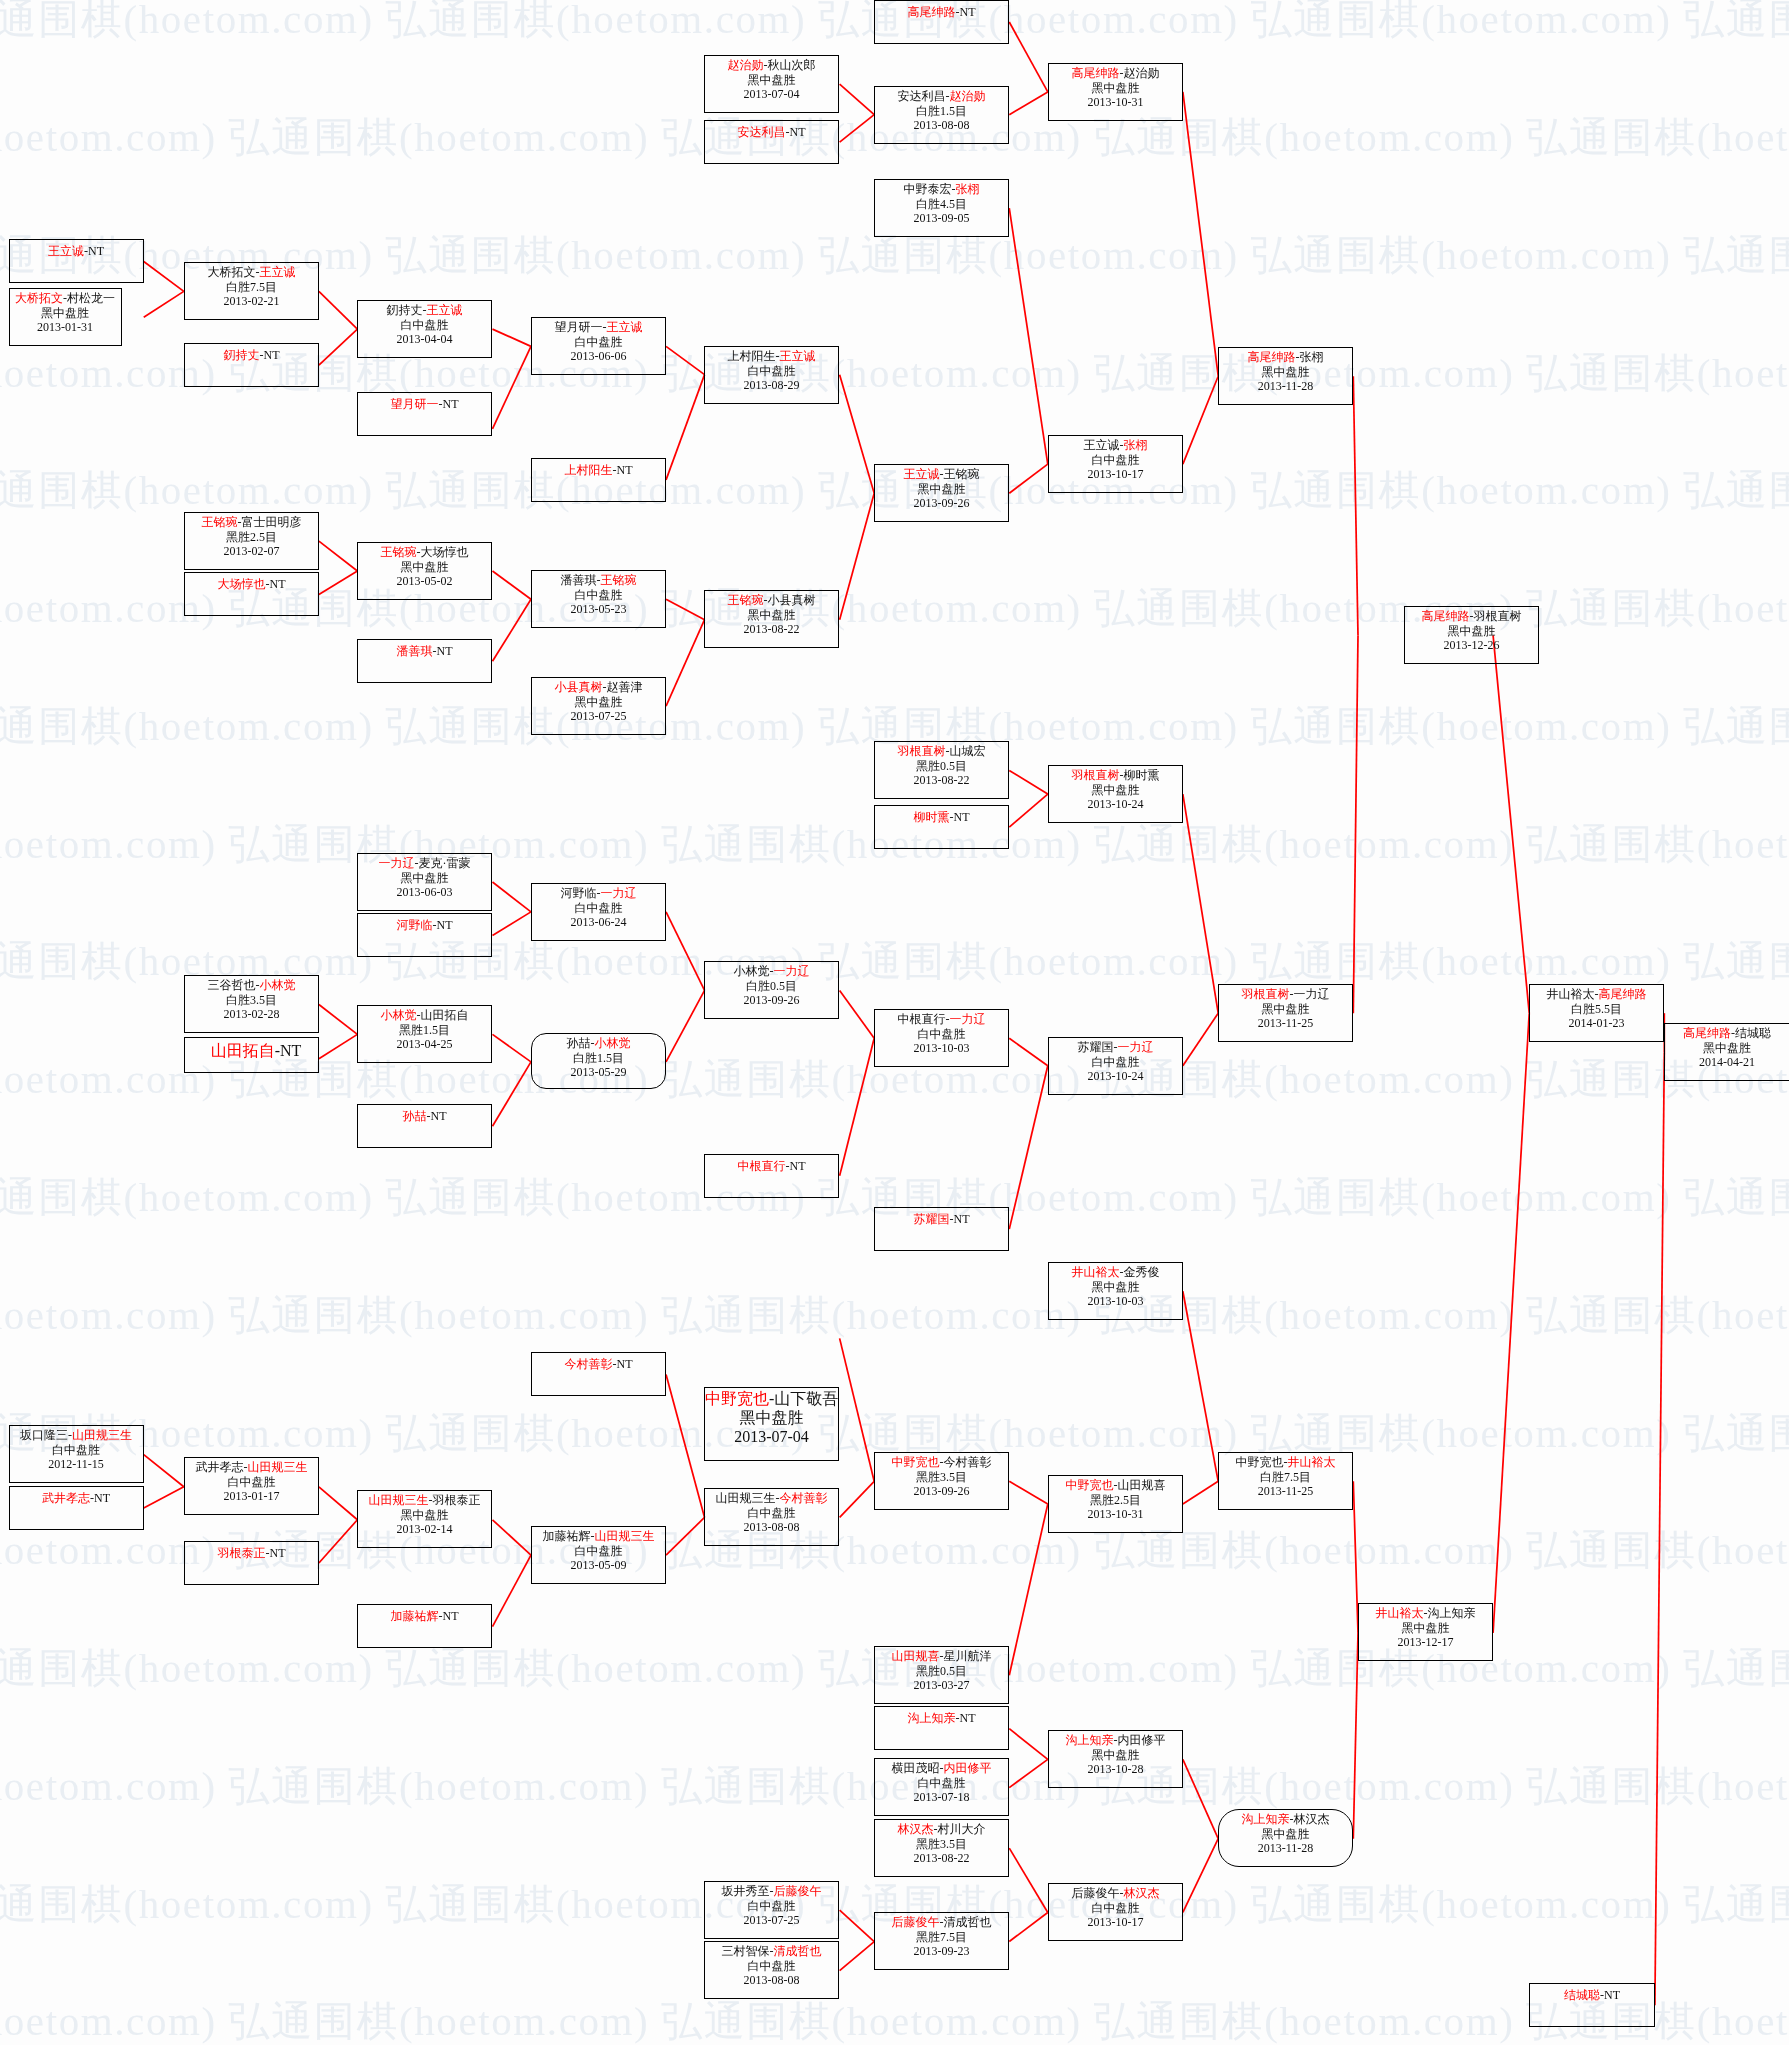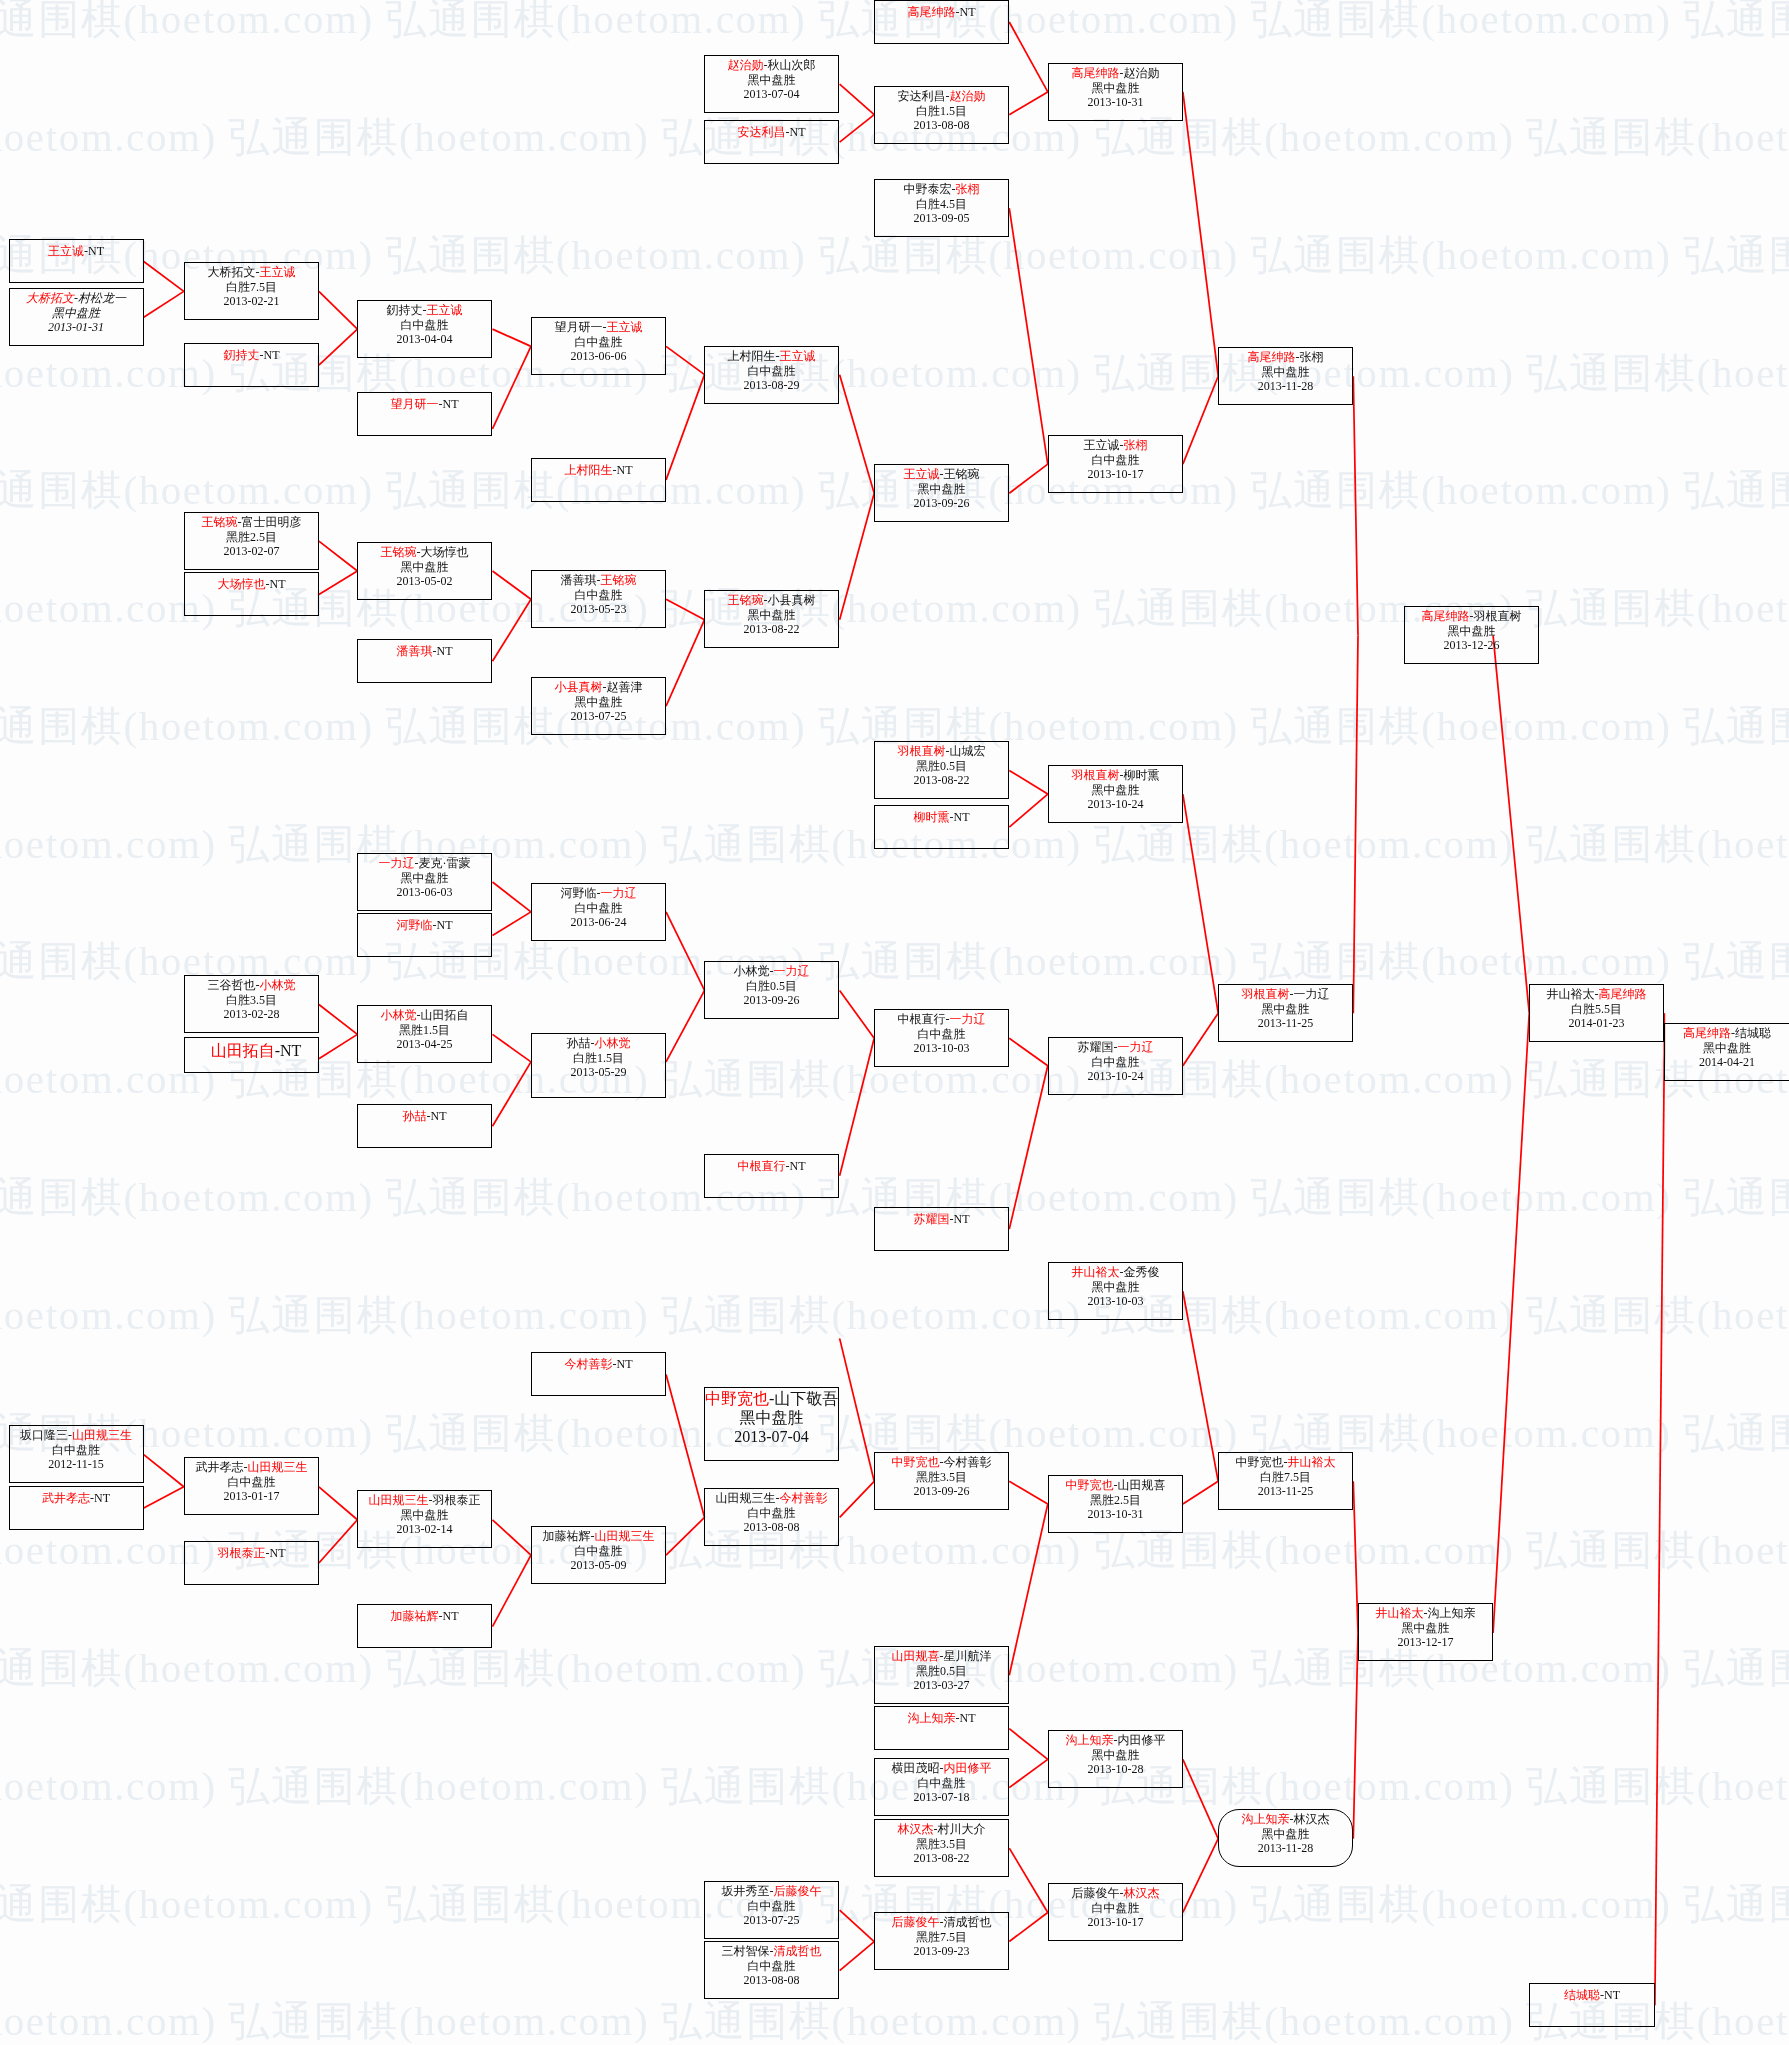--- a/index.html
+++ b/index.html
@@ -114,21 +114,21 @@
       <line x1="1723" y1="2341" x2="1729" y2="2079" stroke="#ff0000" stroke-width="2.2"></line>
       <line x1="1901" y1="809" x2="1947" y2="1290" stroke="#ff0000" stroke-width="2.2"></line>
       <line x1="1901" y1="2079" x2="1947" y2="1290" stroke="#ff0000" stroke-width="2.2"></line>
       <line x1="2119" y1="1290" x2="2119" y2="1340" stroke="#ff0000" stroke-width="2.2"></line>
       <line x1="2107" y1="2553" x2="2119" y2="1340" stroke="#ff0000" stroke-width="2.2"></line>
     </svg>
   <div id="nodes">
       <div class="node seed" id="n01" style="left: 8.6px; top: 239px; width: 135px; height: 44px; border-color: rgb(0, 0, 0); font-size: 12px;">
         <span class="ln l1"><span class="red">王立诚</span><span>-NT</span></span>
       </div>
-      <div class="node" id="n02" style="left: 8.6px; top: 288px; width: 135px; height: 58px; border-color: rgb(0, 0, 0); font-size: 12px; font-style: italic;">
+      <div class="node" id="n02" style="left: 8.6px; top: 288px; width: 113px; height: 58px; border-color: rgb(0, 0, 0); font-size: 12px;">
         <span class="ln l1"><span class="red">大桥拓文</span><span>-村松龙一</span></span>
         <span class="ln">黑中盘胜</span>
         <span class="ln">2013-01-31</span>
       </div>
       <div class="node" id="n03" style="left: 184px; top: 262px; width: 135px; height: 58px; border-color: rgb(0, 0, 0); font-size: 12px;">
         <span class="ln l1"><span>大桥拓文-</span><span class="red">王立诚</span></span>
         <span class="ln">白胜7.5目</span>
         <span class="ln">2013-02-21</span>
       </div>
       <div class="node seed" id="n04" style="left: 184px; top: 343px; width: 135px; height: 44px; border-color: rgb(0, 0, 0); font-size: 12px;">
@@ -262,21 +262,21 @@
         <span class="ln l1"><span class="red">山田拓自</span><span>-NT</span></span>
       </div>
       <div class="node" id="n34" style="left: 357px; top: 1005px; width: 135px; height: 58px; border-color: rgb(0, 0, 0); font-size: 12px;">
         <span class="ln l1"><span class="red">小林觉</span><span>-山田拓自</span></span>
         <span class="ln">黑胜1.5目</span>
         <span class="ln">2013-04-25</span>
       </div>
       <div class="node seed" id="n35" style="left: 357px; top: 1104px; width: 135px; height: 44px; border-color: rgb(0, 0, 0); font-size: 12px;">
         <span class="ln l1"><span class="red">孙喆</span><span>-NT</span></span>
       </div>
-      <div class="node" id="n36" style="left: 531px; top: 1033px; width: 135px; height: 65px; border-color: rgb(0, 0, 0); font-size: 12px;">
+      <div class="node" id="n36" style="left: 531px; top: 1033px; width: 135px; height: 56px; border-color: rgb(0, 0, 0); font-size: 12px; border-radius: 15px;">
         <span class="ln l1"><span>孙喆-</span><span class="red">小林觉</span></span>
         <span class="ln">白胜1.5目</span>
         <span class="ln">2013-05-29</span>
       </div>
       <div class="node" id="n37" style="left: 704px; top: 961px; width: 135px; height: 58px; border-color: rgb(0, 0, 0); font-size: 12px;">
         <span class="ln l1"><span>小林觉-</span><span class="red">一力辽</span></span>
         <span class="ln">白胜0.5目</span>
         <span class="ln">2013-09-26</span>
       </div>
       <div class="node seed" id="n38" style="left: 704px; top: 1154px; width: 135px; height: 44px; border-color: rgb(0, 0, 0); font-size: 12px;">

